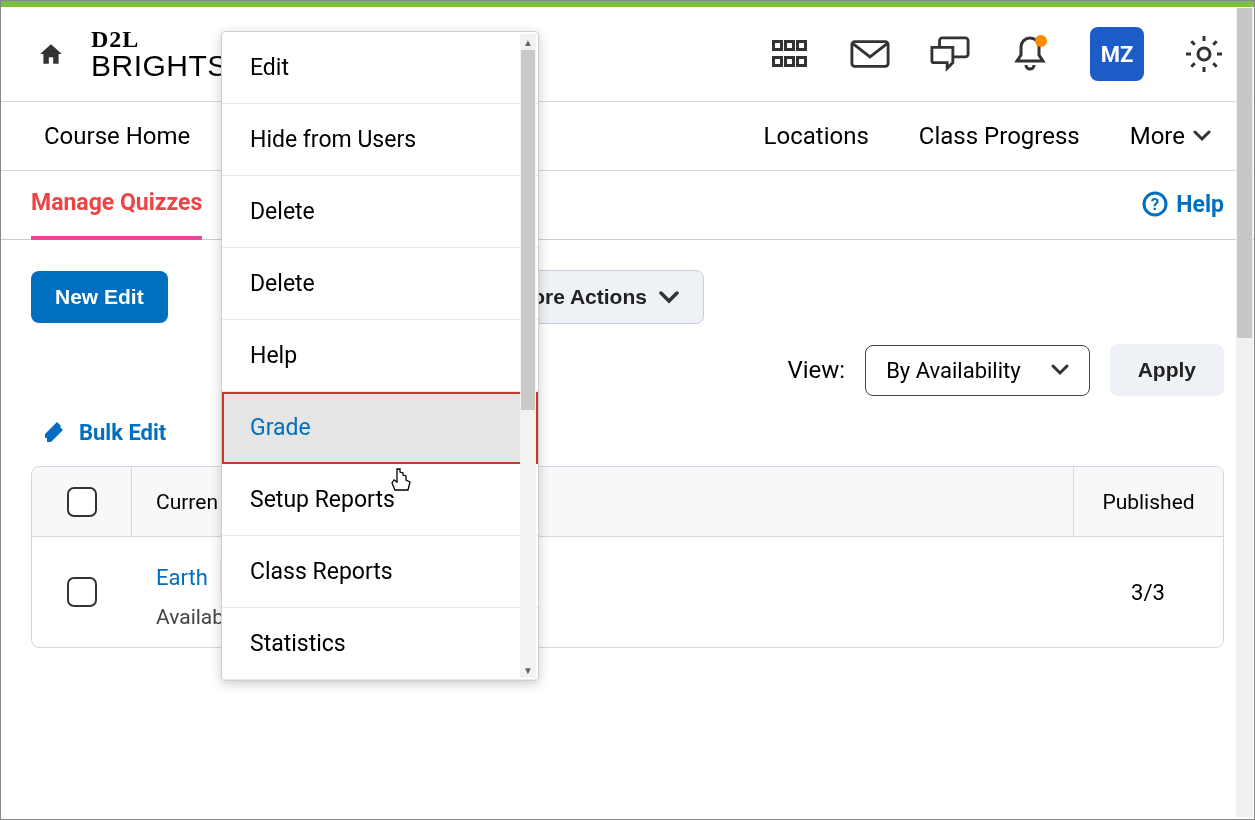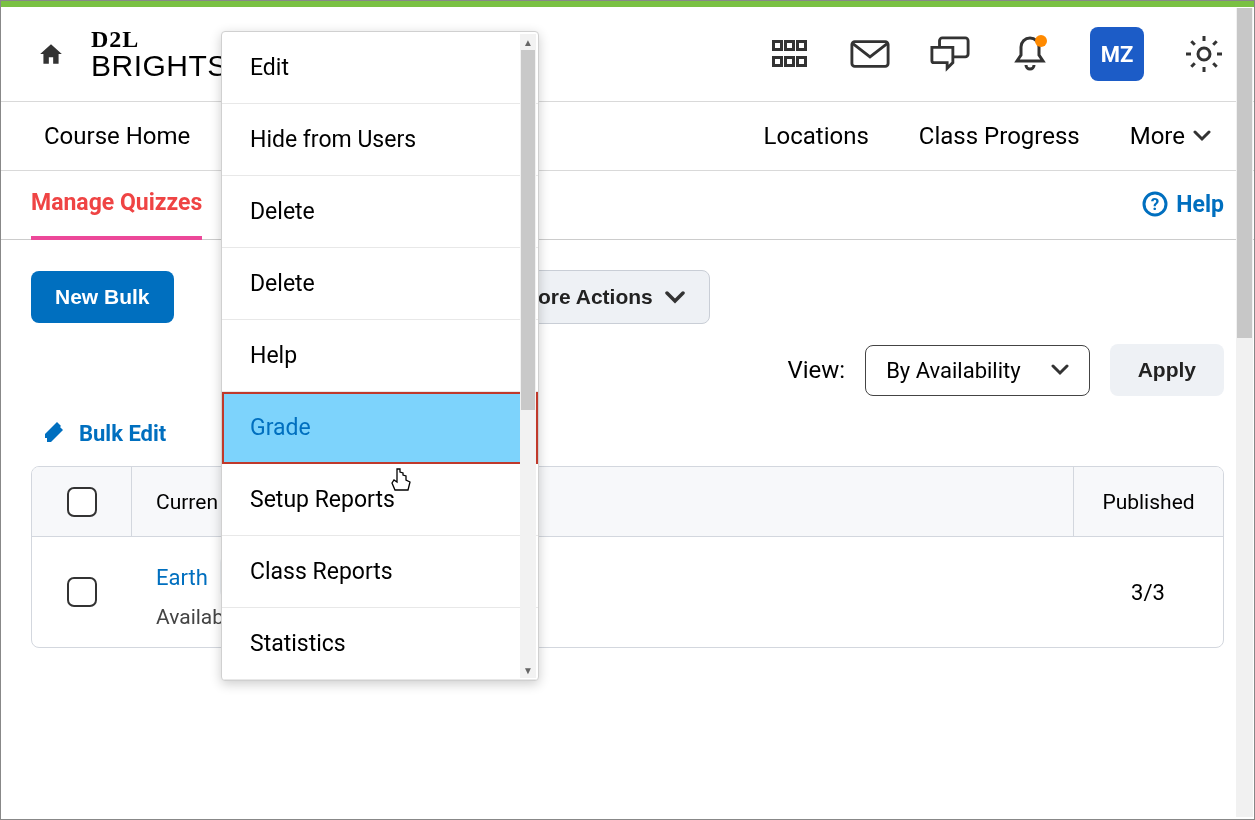--- a/index.html
+++ b/index.html
@@ -179,21 +179,21 @@
       color: #222;
       border: none;
       font-weight: 700;
       font-size: 21px;
       padding: 14px 28px;
       border-radius: 8px;
       cursor: pointer;
     }
     .bulk-edit {
       display: flex;
-      align-items: center;
+      align-items: flex-start;
       gap: 10px;
       color: #006fbf;
       font-weight: 700;
       font-size: 22px;
       padding: 4px 30px 20px 42px;
       cursor: pointer;
     }
     .table {
       margin: 0 30px;
       border: 1px solid #d3d7de;
@@ -297,21 +297,21 @@
     .menu-inner {
       max-height: 648px;
     }
     .menu-item {
       padding: 22px 28px;
       font-size: 23px;
       border-bottom: 1px solid #e8e8e8;
       cursor: pointer;
     }
     .menu-item.highlighted {
-      background: #7dd3fc;
+      background: #e5e5e5;
       color: #006fbf;
       outline: 2px solid #c0392b;
       outline-offset: -2px;
       position: relative;
     }
     .menu-scroll-track {
       position: absolute;
       top: 2px;
       right: 2px;
       width: 16px;
@@ -441,21 +441,21 @@
   <div class="help-link">
     <svg width="26" height="26" viewBox="0 0 26 26">
         <circle cx="13" cy="13" r="11" fill="none" stroke="#006fbf" stroke-width="3"></circle>
         <text x="13" y="19" text-anchor="middle" font-size="17" font-weight="700" fill="#006fbf">?</text>
       </svg>
     <span>Help</span>
   </div>
 </div>
 
 <div class="toolbar">
-  <button class="btn btn-primary">New Bulk</button>
+  <button class="btn btn-primary">New Edit</button>
   <div style="width:290px"></div>
   <button class="btn btn-secondary">
     <span>More Actions</span>
     <svg width="20" height="14" viewBox="0 0 20 14">
         <path d="M2 3l8 8 8-8" fill="none" stroke="#333" stroke-width="3.5" stroke-linecap="round"></path>
       </svg>
   </button>
 </div>
 
 <div class="filter-row">

